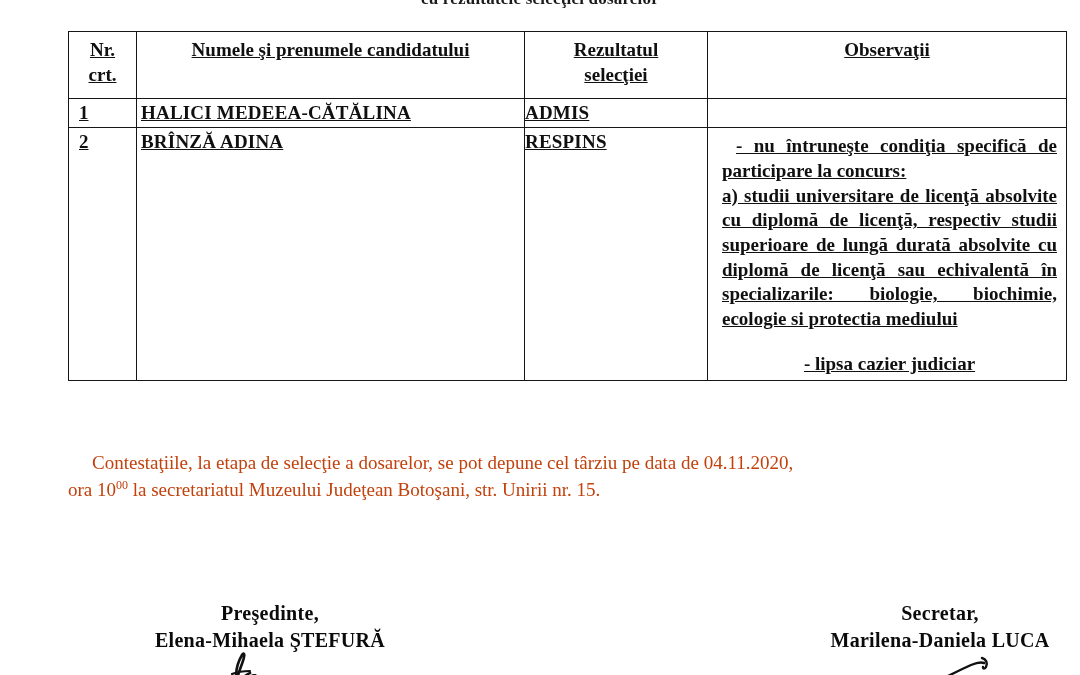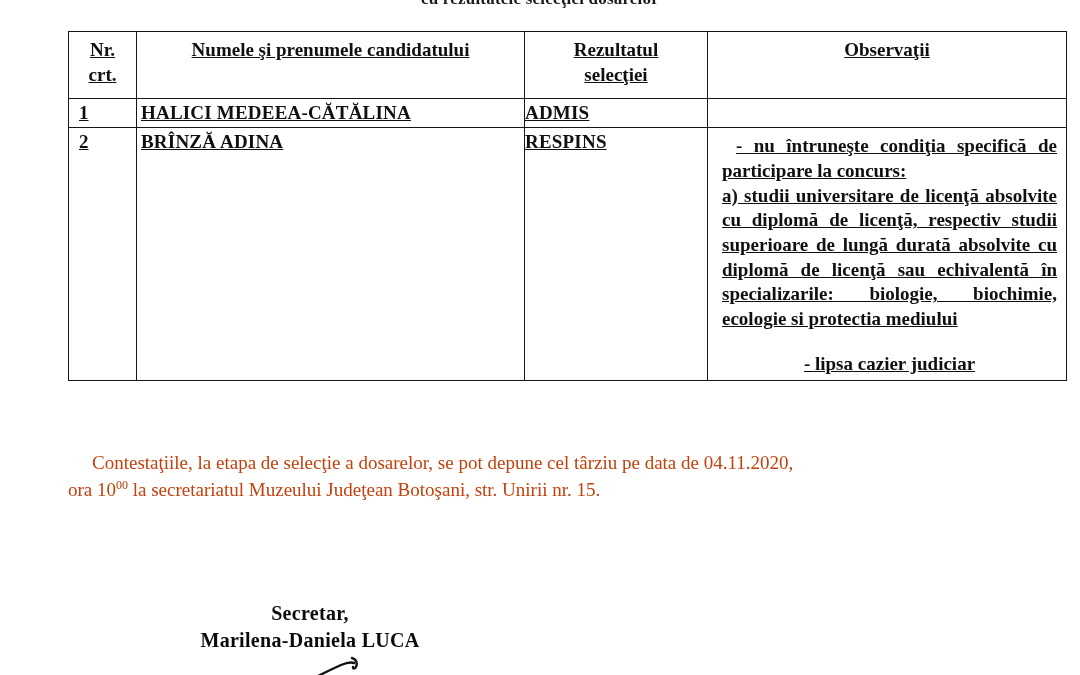--- a/index.html
+++ b/index.html
@@ -212,20 +212,29 @@
     </tbody>
   </table>
 
   <div class="contest-para">
     <div class="indent">Contestaţiile, la etapa de selecţie a dosarelor, se pot depune cel târziu pe data de 04.11.2020,</div>
     <div><span>ora 10</span><sup>00</sup><span> la secretariatul Muzeului Judeţean Botoşani, str. Unirii nr. 15.</span></div>
   </div>
 
   <div class="sign-row">
 
+    <div class="sign-col left">
+      <div class="sign-role">Preşedinte,</div>
+      <div class="sign-name">Elena-Mihaela ŞTEFURĂ</div>
+      <svg class="signature-mark sig-left" width="70" height="32" viewBox="0 0 70 32">
+        <path d="M14 30 C12 22 15 12 19 5 C20 3 22 3 21 7 C20 13 16 20 15 26 C14.6 29 16 30 18 29 C21 27 24 24 27 23" fill="none" stroke="#111" stroke-width="2.6" stroke-linecap="round"></path>
+        <path d="M9 24 C14 22 21 21 27 21" fill="none" stroke="#111" stroke-width="2.2" stroke-linecap="round"></path>
+        <path d="M28 26 C31 24 34 25 33 27 C32 29 29 29 28 27" fill="none" stroke="#111" stroke-width="2" stroke-linecap="round"></path>
+      </svg>
+    </div>
 
     <div class="sign-col right">
       <div class="sign-role">Secretar,</div>
       <div class="sign-name">Marilena-Daniela LUCA</div>
       <svg class="signature-mark sig-right" width="80" height="30" viewBox="0 0 80 30">
         <path d="M6 26 C14 22 24 17 33 13 C38 11 43 10 46 11" fill="none" stroke="#111" stroke-width="2.4" stroke-linecap="round"></path>
         <path d="M44 6 C48 7 50 11 48 15 C47 17 45 17 45 15" fill="none" stroke="#111" stroke-width="2.4" stroke-linecap="round"></path>
       </svg>
     </div>
 

